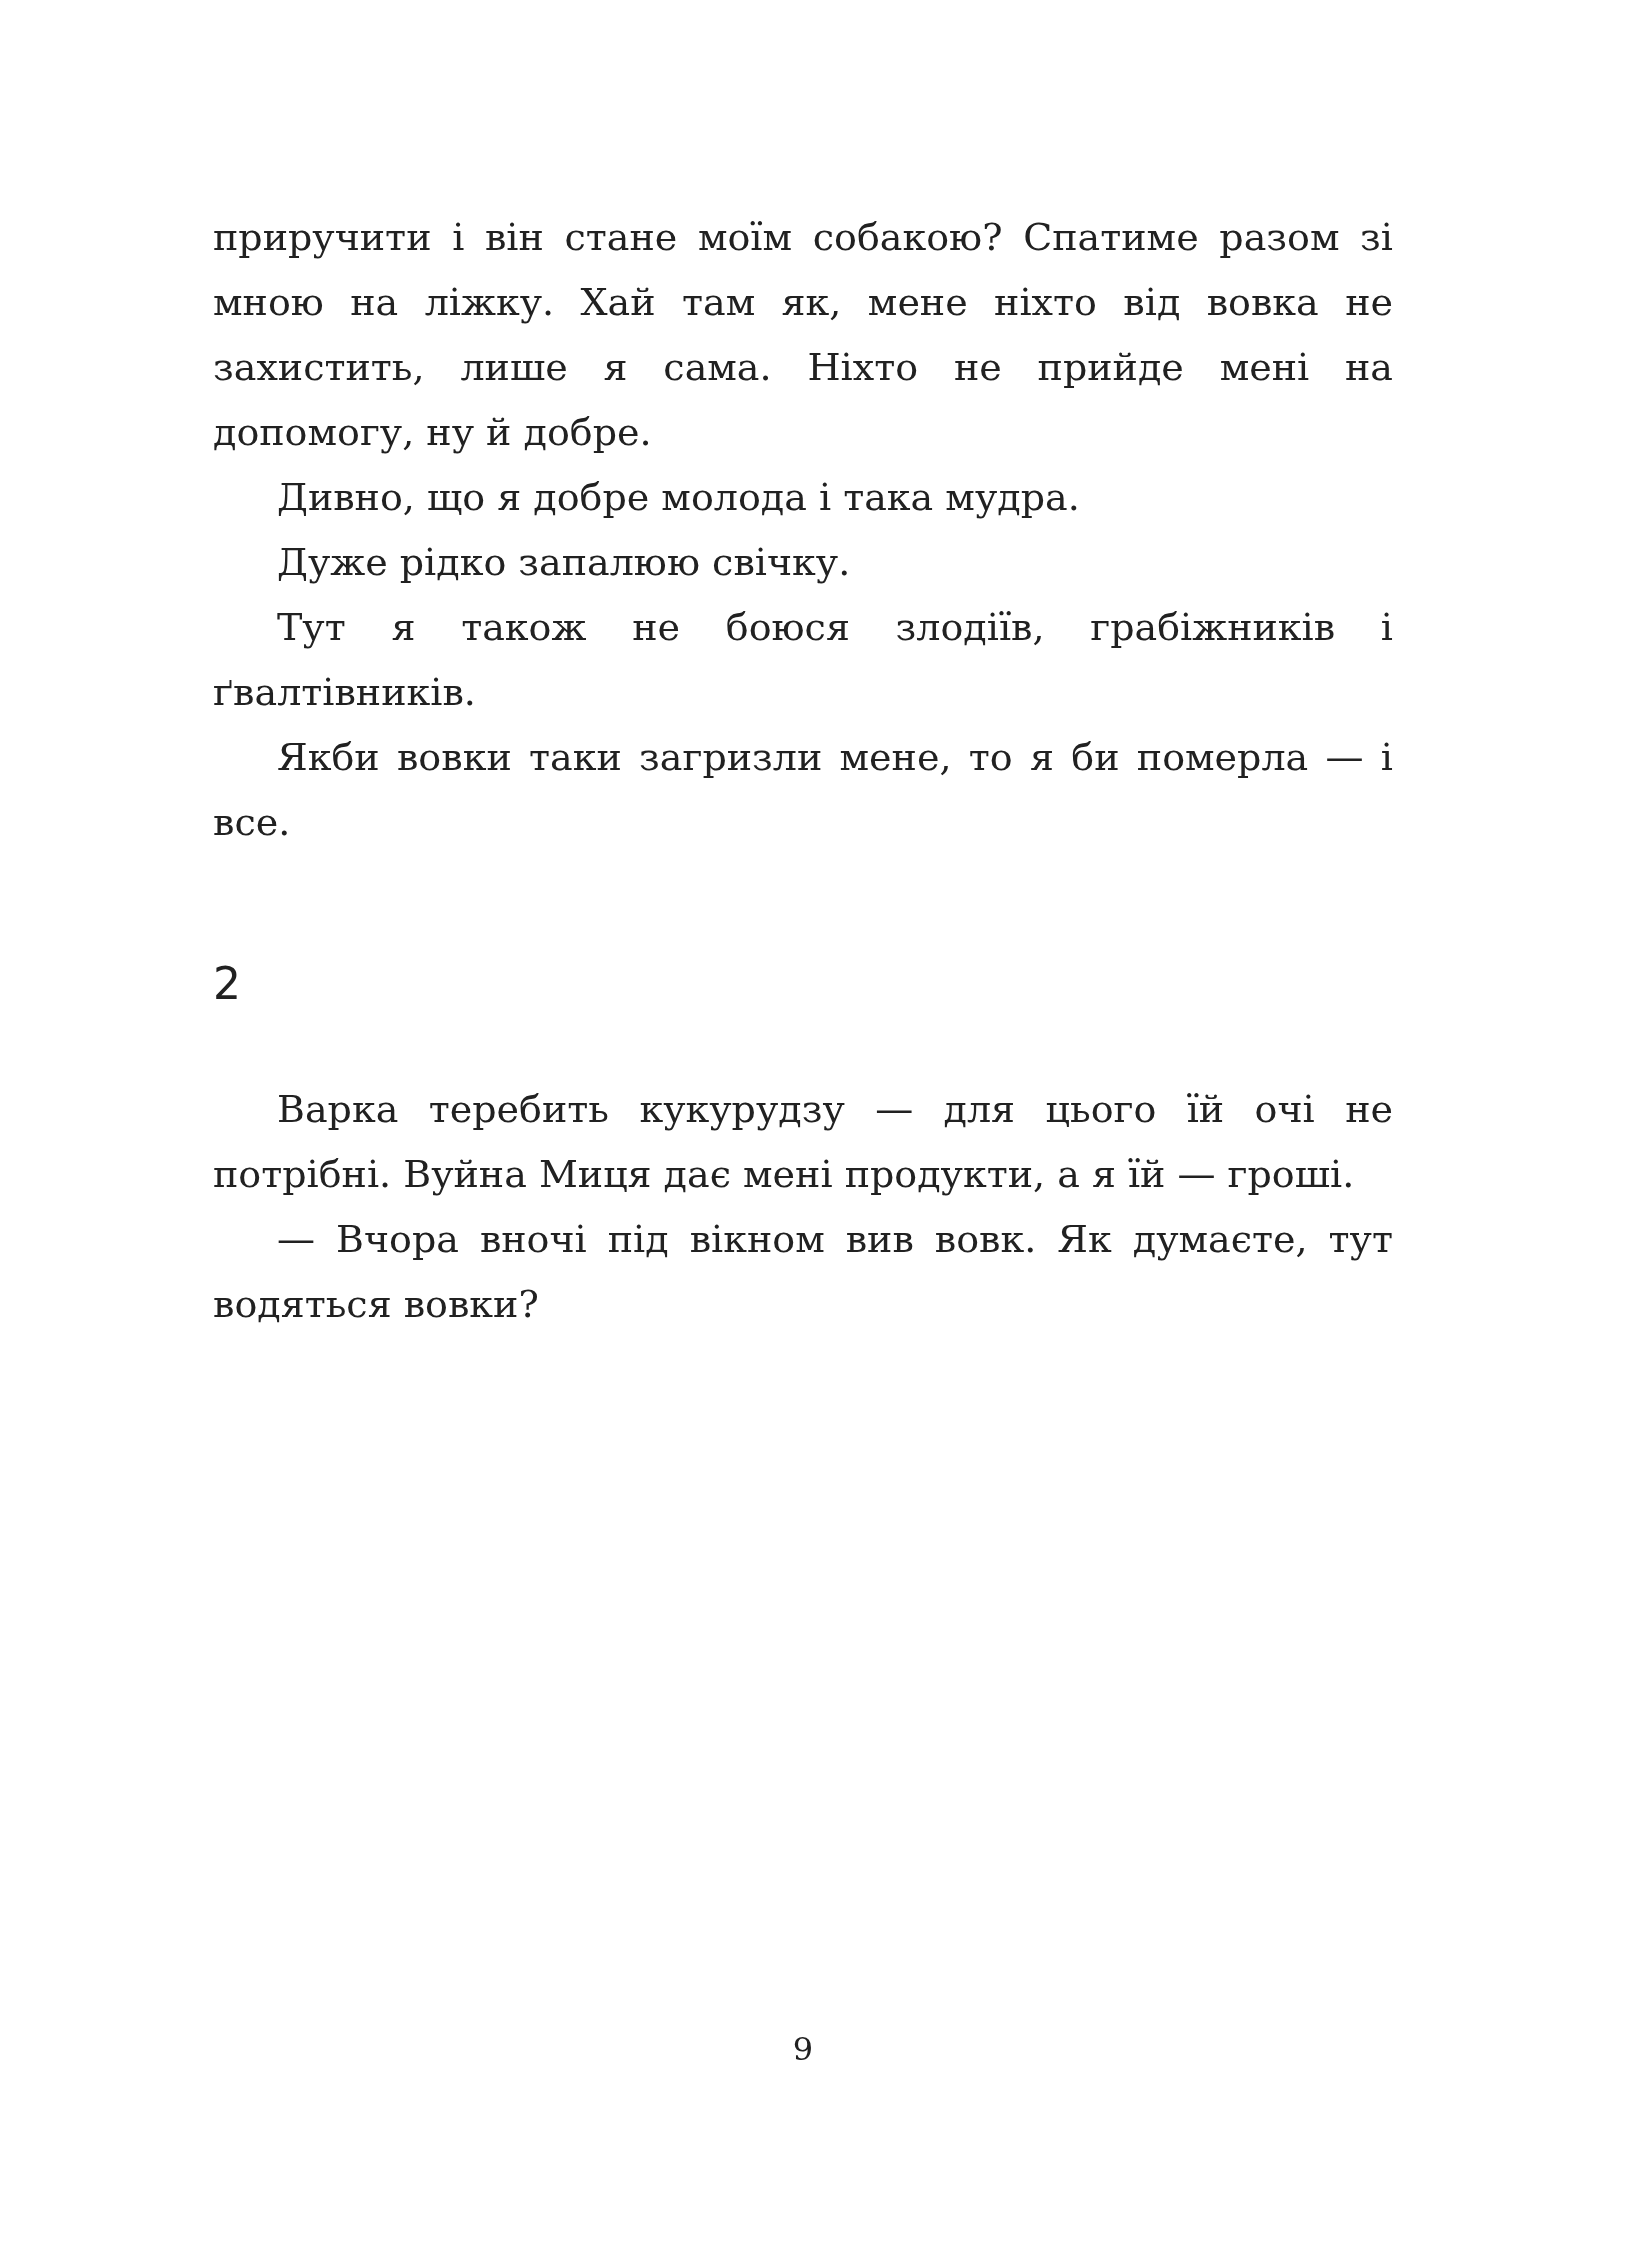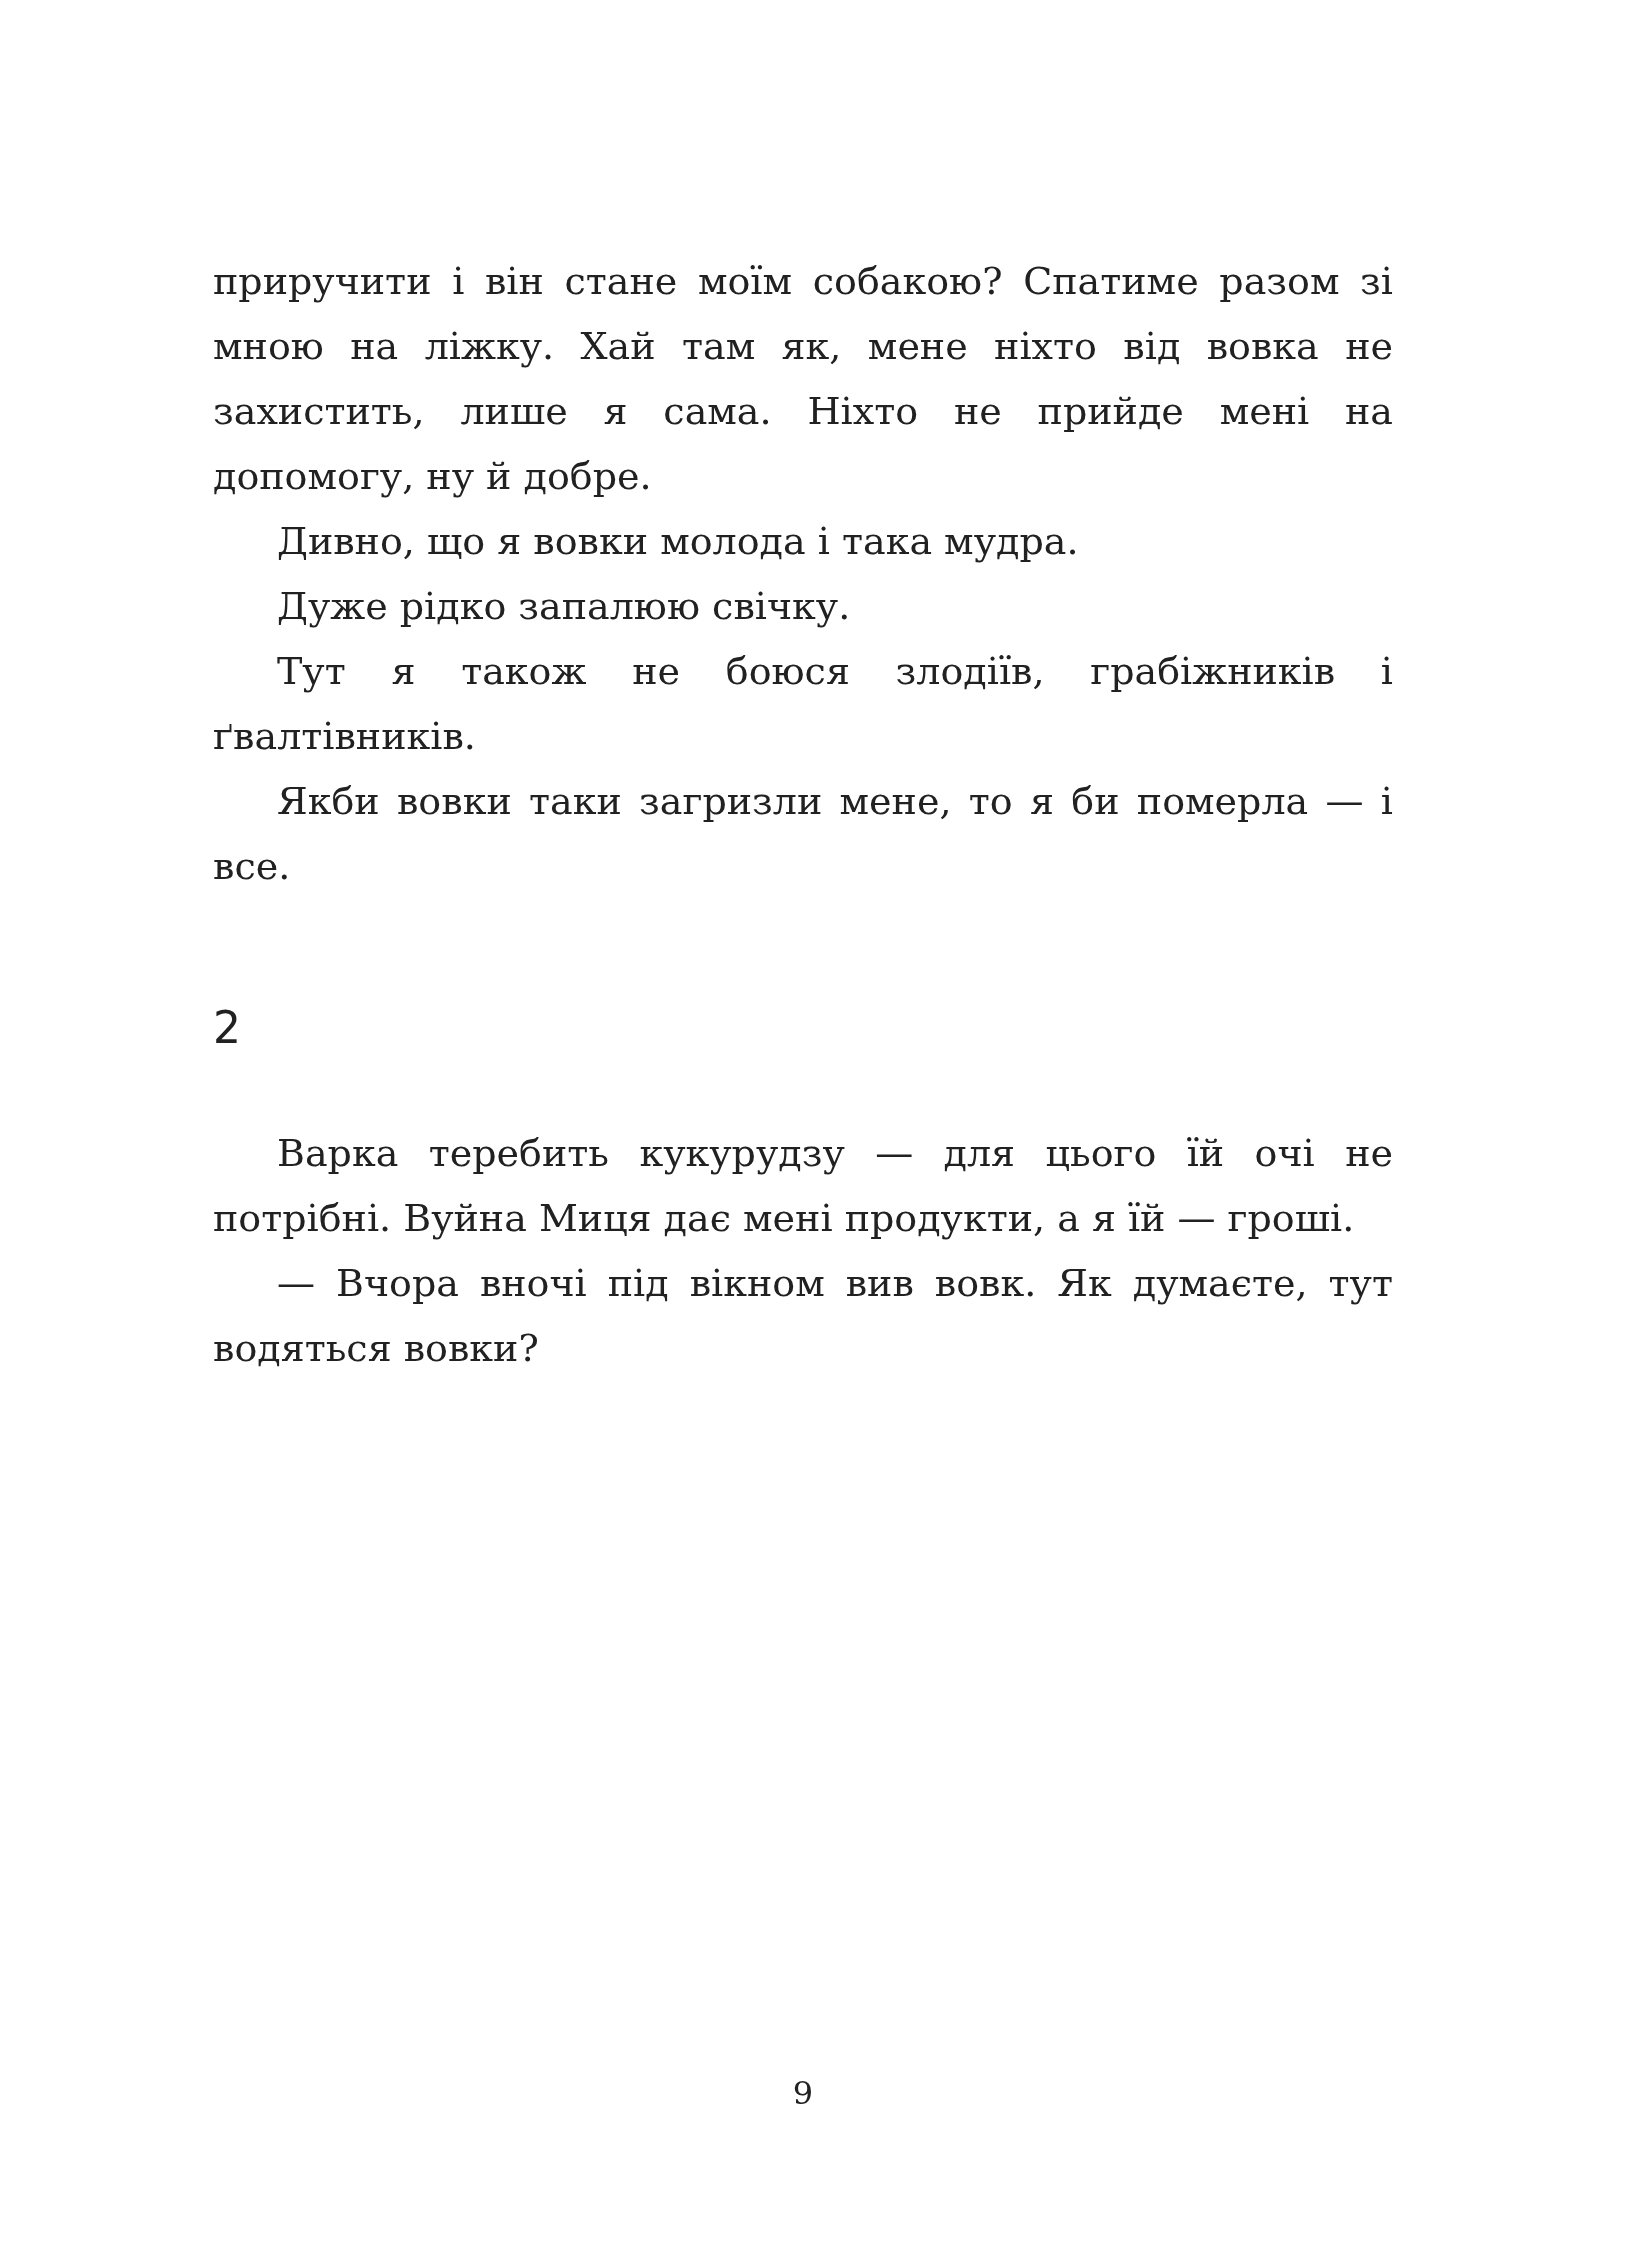--- a/index.html
+++ b/index.html
@@ -11,21 +11,20 @@
       height: 2261px;
       background: #ffffff;
       color: #212121;
       font-family: "DejaVu Serif", serif;
       position: relative;
       overflow: hidden;
     }
     .page {
       position: absolute;
       inset: 0;
-      margin-top: 44px;
     }
     .text-block {
       position: absolute;
       left: 213px;
       top: 205px;
       width: 1180px;
       font-size: 38px;
       line-height: 65px;
       text-align: justify;
       hyphens: none;
@@ -62,21 +61,21 @@
   </style>
 </head>
 <body>
 
 <div class="page">
 
   <main class="text-block">
 
     <div>
         <p class="no-indent">приручити і він стане моїм собакою? Спатиме разом зі мною на ліжку. Хай там як, мене ніхто від вовка не захистить, лише я сама. Ніхто не прийде мені на допомогу, ну й добре.</p>
-        <p>Дивно, що я вовки молода і така мудра.</p>
+        <p>Дивно, що я добре молода і така мудра.</p>
         <p>Дуже рідко запалюю свічку.</p>
         <p>Тут я також не боюся злодіїв, грабіжників і ґвалтівників.</p>
         <p>Якби вовки таки загризли мене, то я би померла — і все.</p>
       </div>
 
     <h2 class="chapter-number">2</h2>
 
     <div>
         <p>Варка теребить кукурудзу — для цього їй очі не потрібні. Вуйна Миця дає мені продукти, а я їй — гроші.</p>
         <p>— Вчора вночі під вікном вив вовк. Як думаєте, тут водяться вовки?</p>

